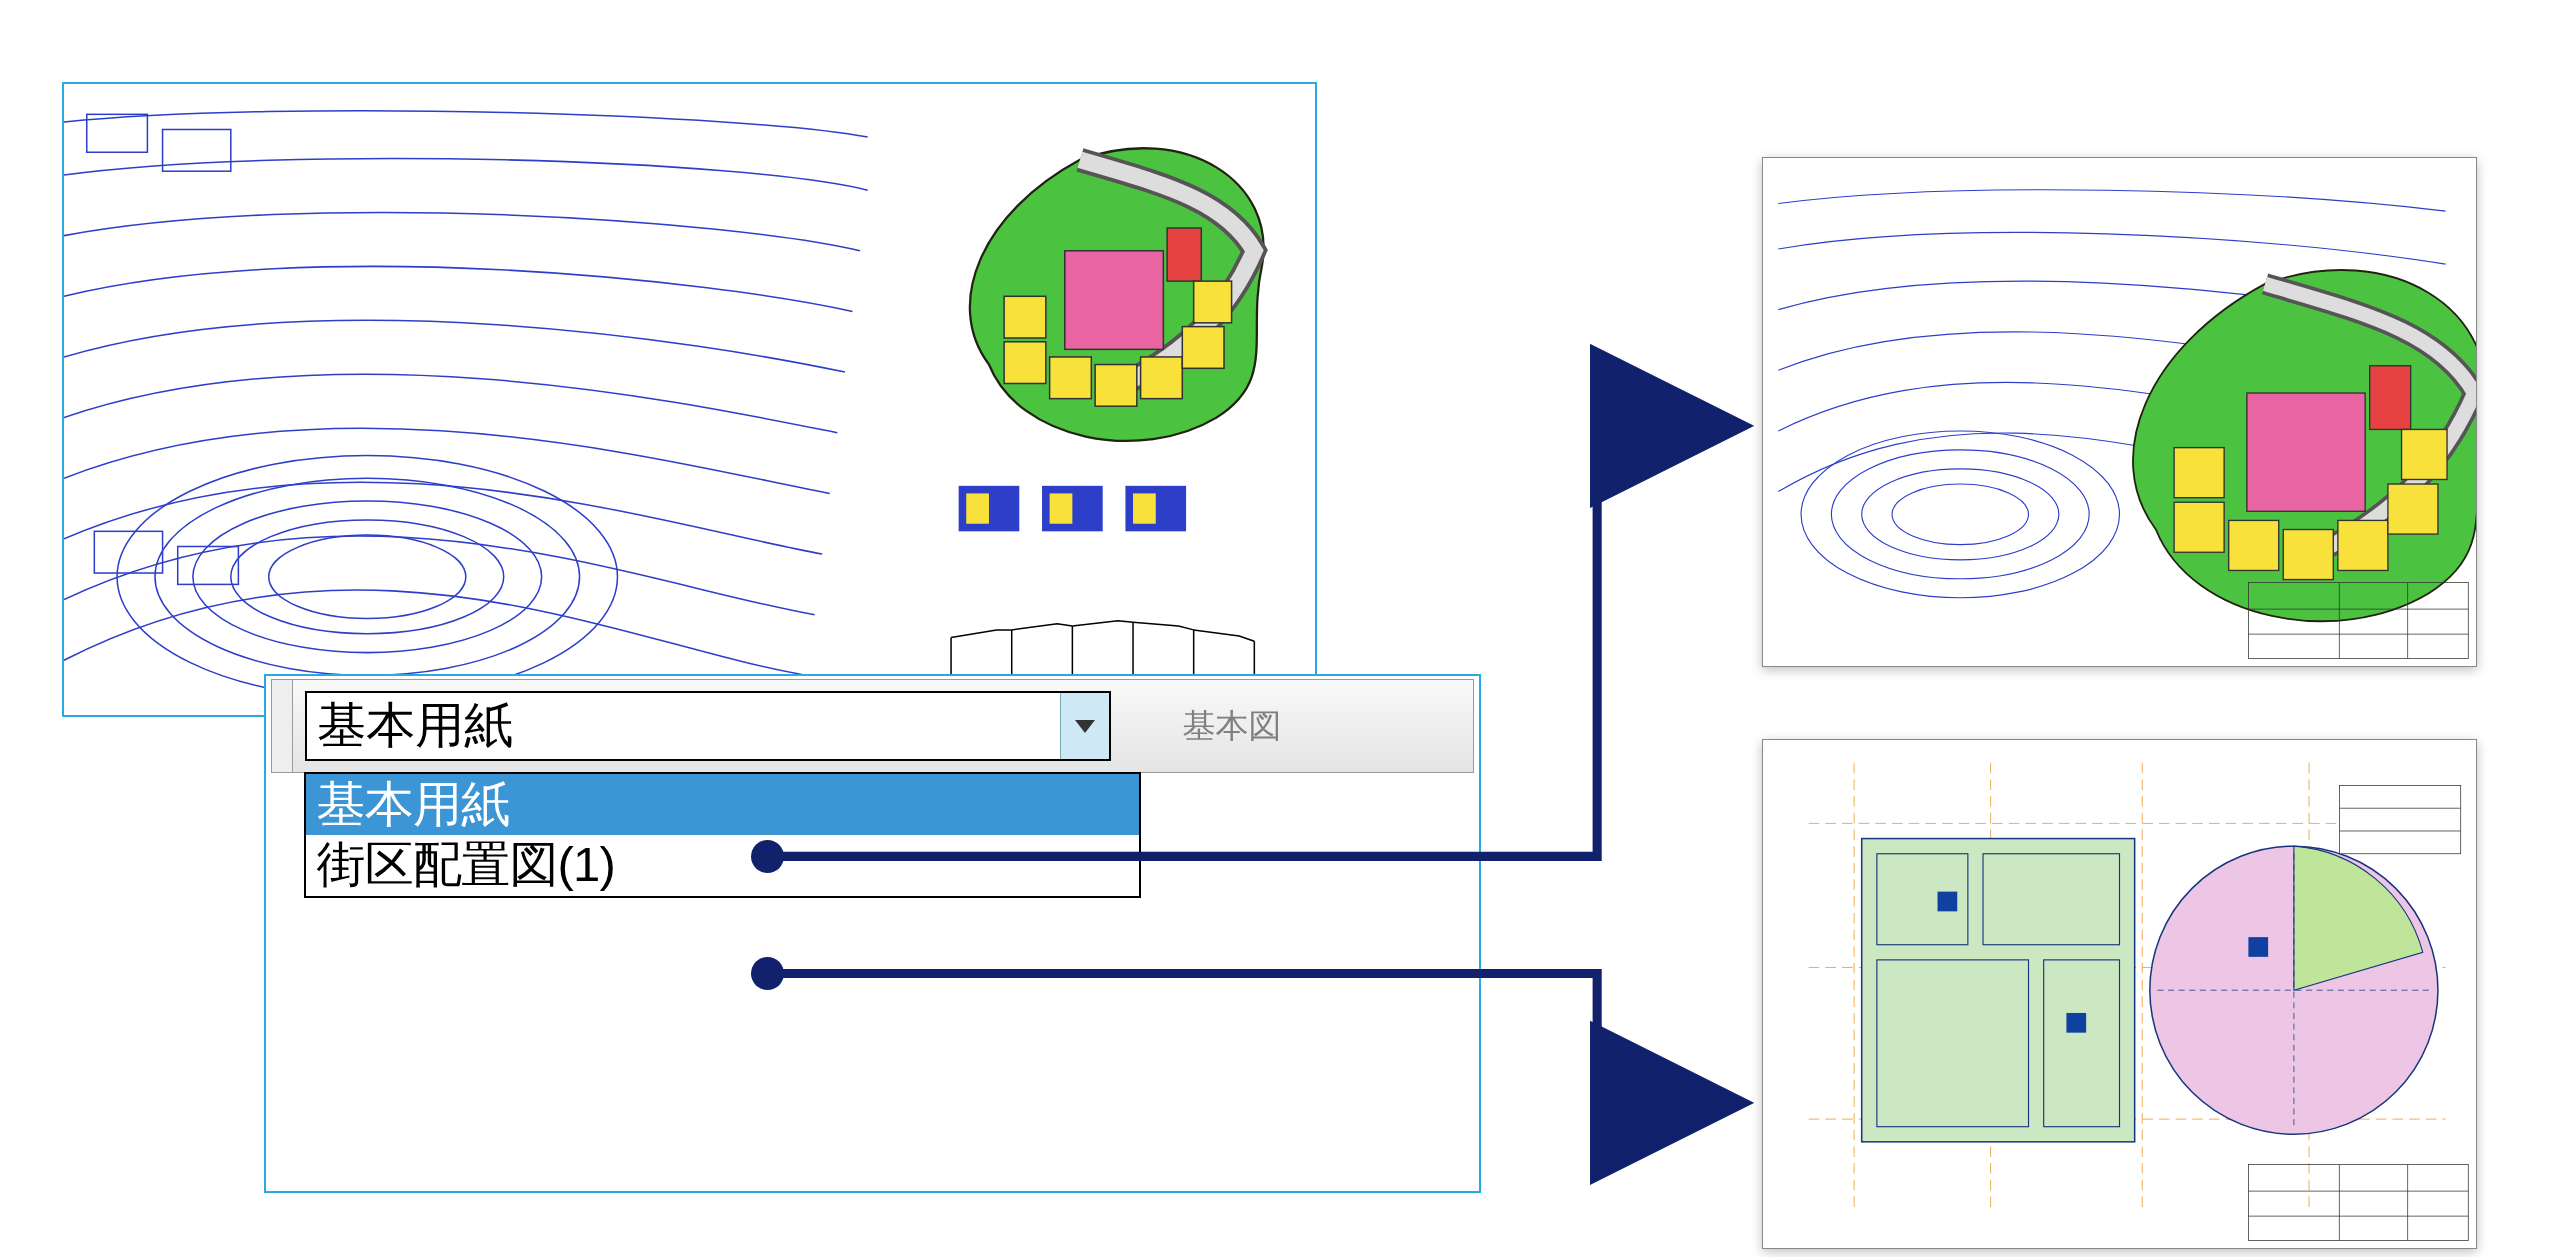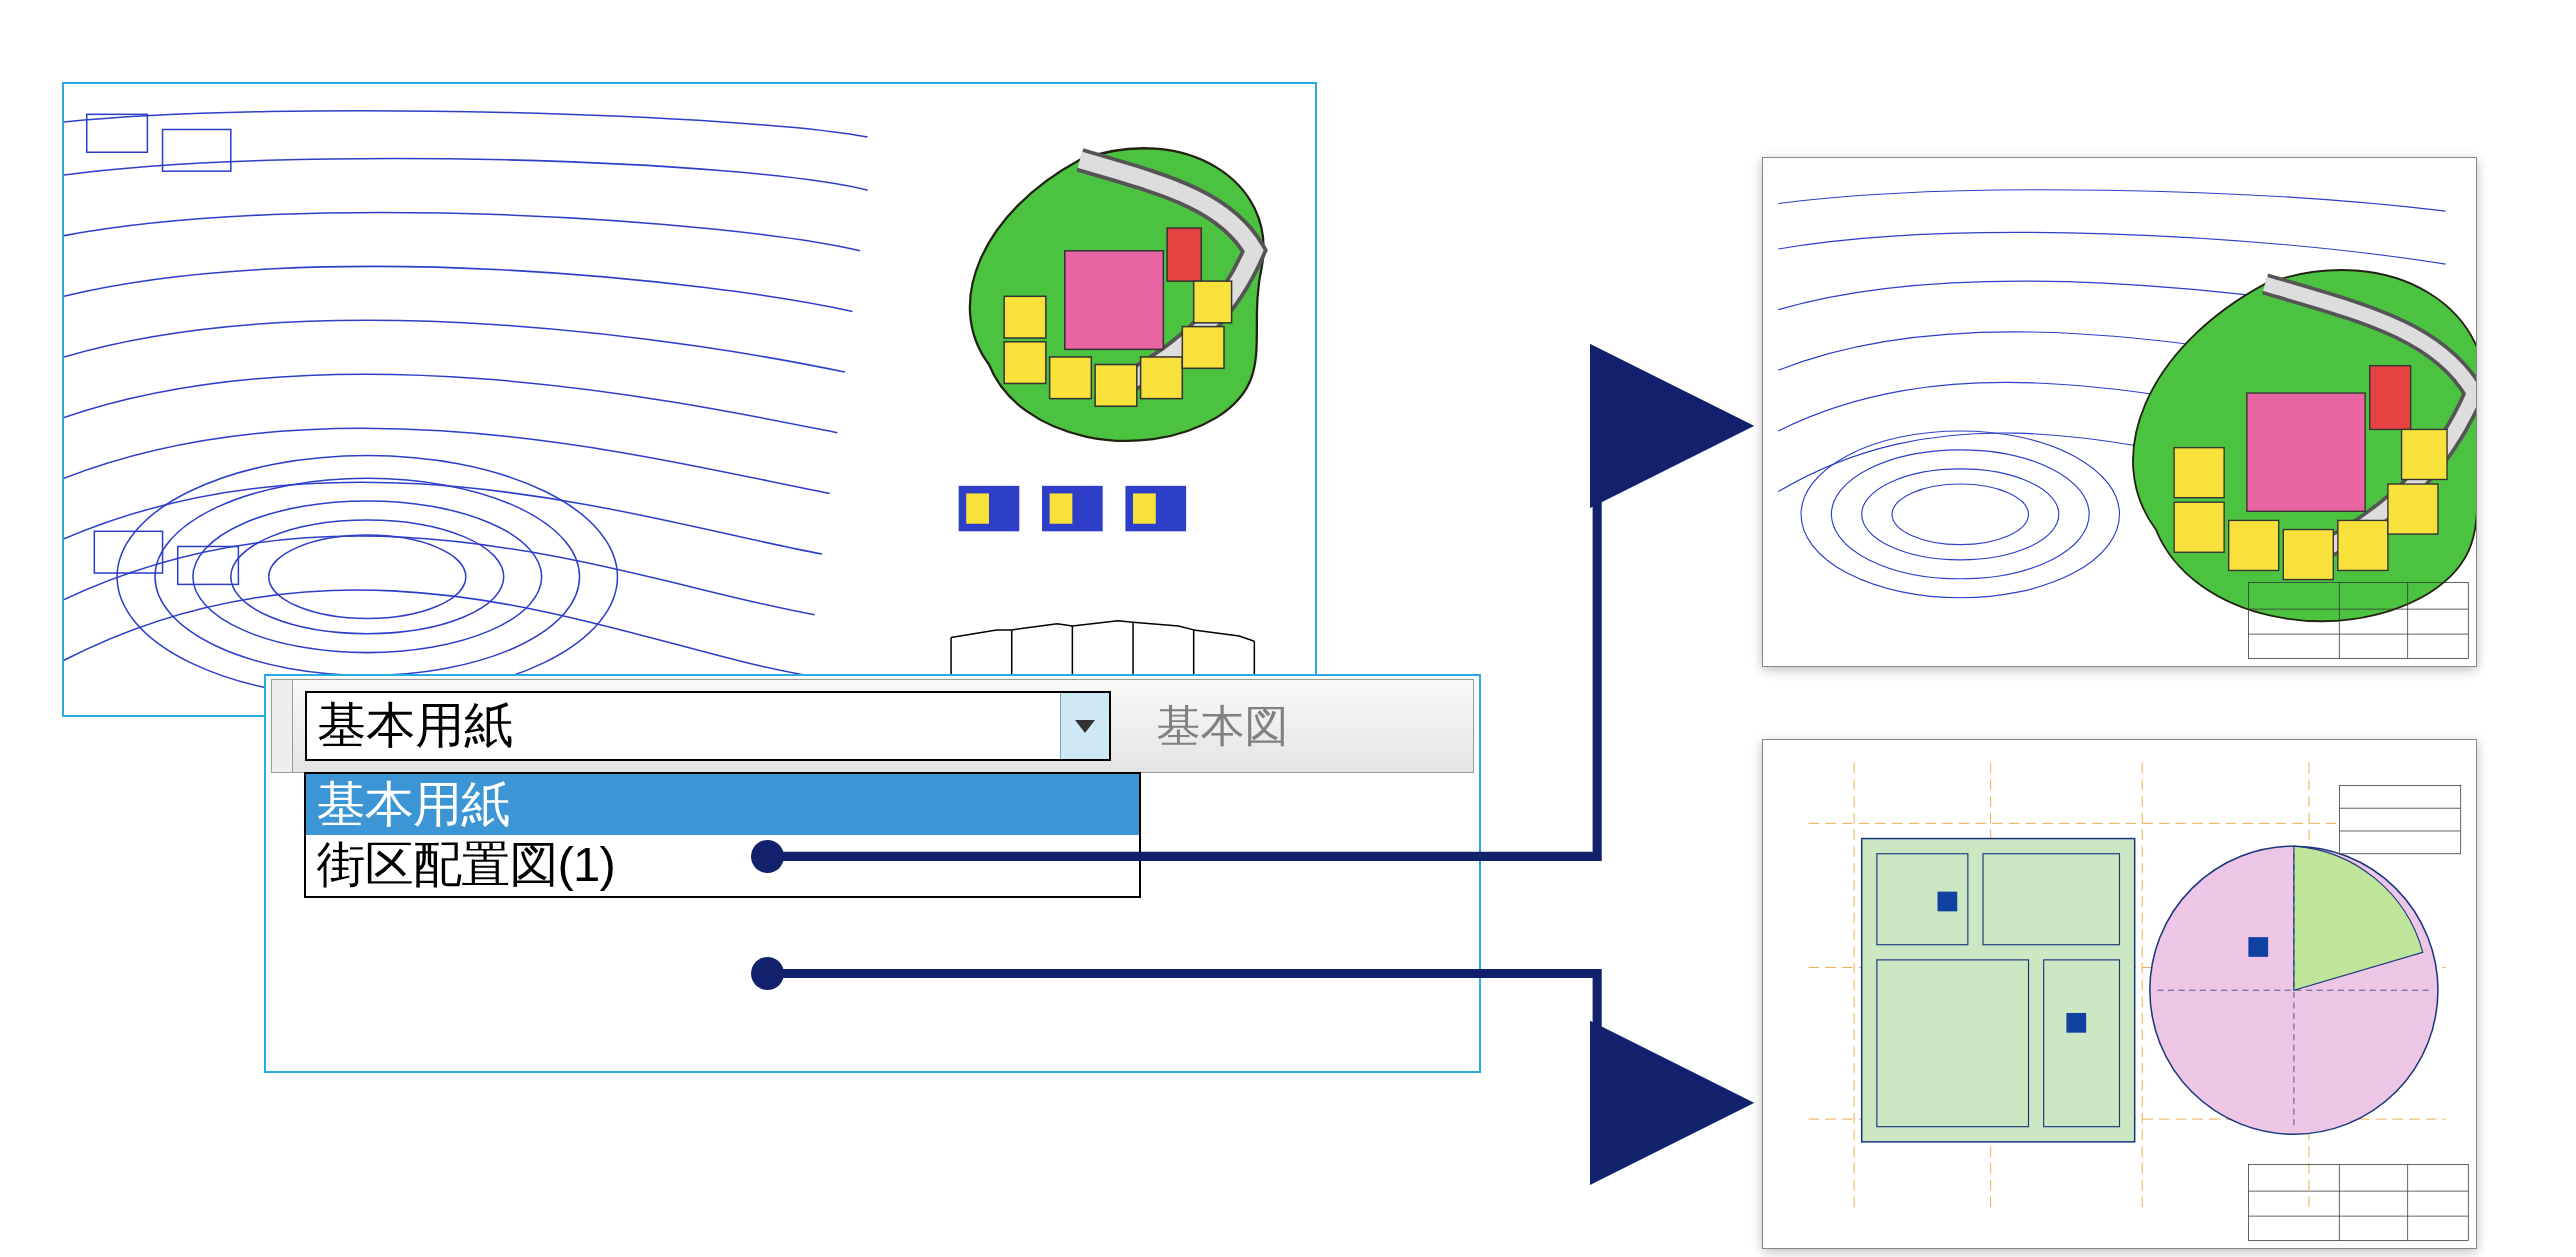--- a/index.html
+++ b/index.html
@@ -23,21 +23,21 @@
       background: #ffffff;
     }
     .contour-svg { position: absolute; inset: 0; }
     
     
     .dropdown-panel {
       position: absolute;
       left: 264px;
       top: 674px;
       width: 1217px;
-      height: 399px;
+      height: 519px;
       border: 2.3px solid #29abe2;
       background: #ffffff;
       z-index: 5;
     }
     
     
     .toolbar {
       position: absolute;
       top: 3px;
       left: 4.6px;
@@ -79,22 +79,22 @@
       justify-content: center;
     }
     .select-caret::after {
       content: "";
       width: 0; height: 0;
       border-left: 10.6px solid transparent;
       border-right: 10.6px solid transparent;
       border-top: 13.7px solid #333;
     }
     .toolbar-label {
-      margin-left: 46px;
-      font-size: 44px;
+      margin-left: 72px;
+      font-size: 33px;
       color: #808080;
     }
     
     
     .listbox {
       position: absolute;
       top: 96px;
       left: 38px;
       width: 837px;
       background: #fff;

